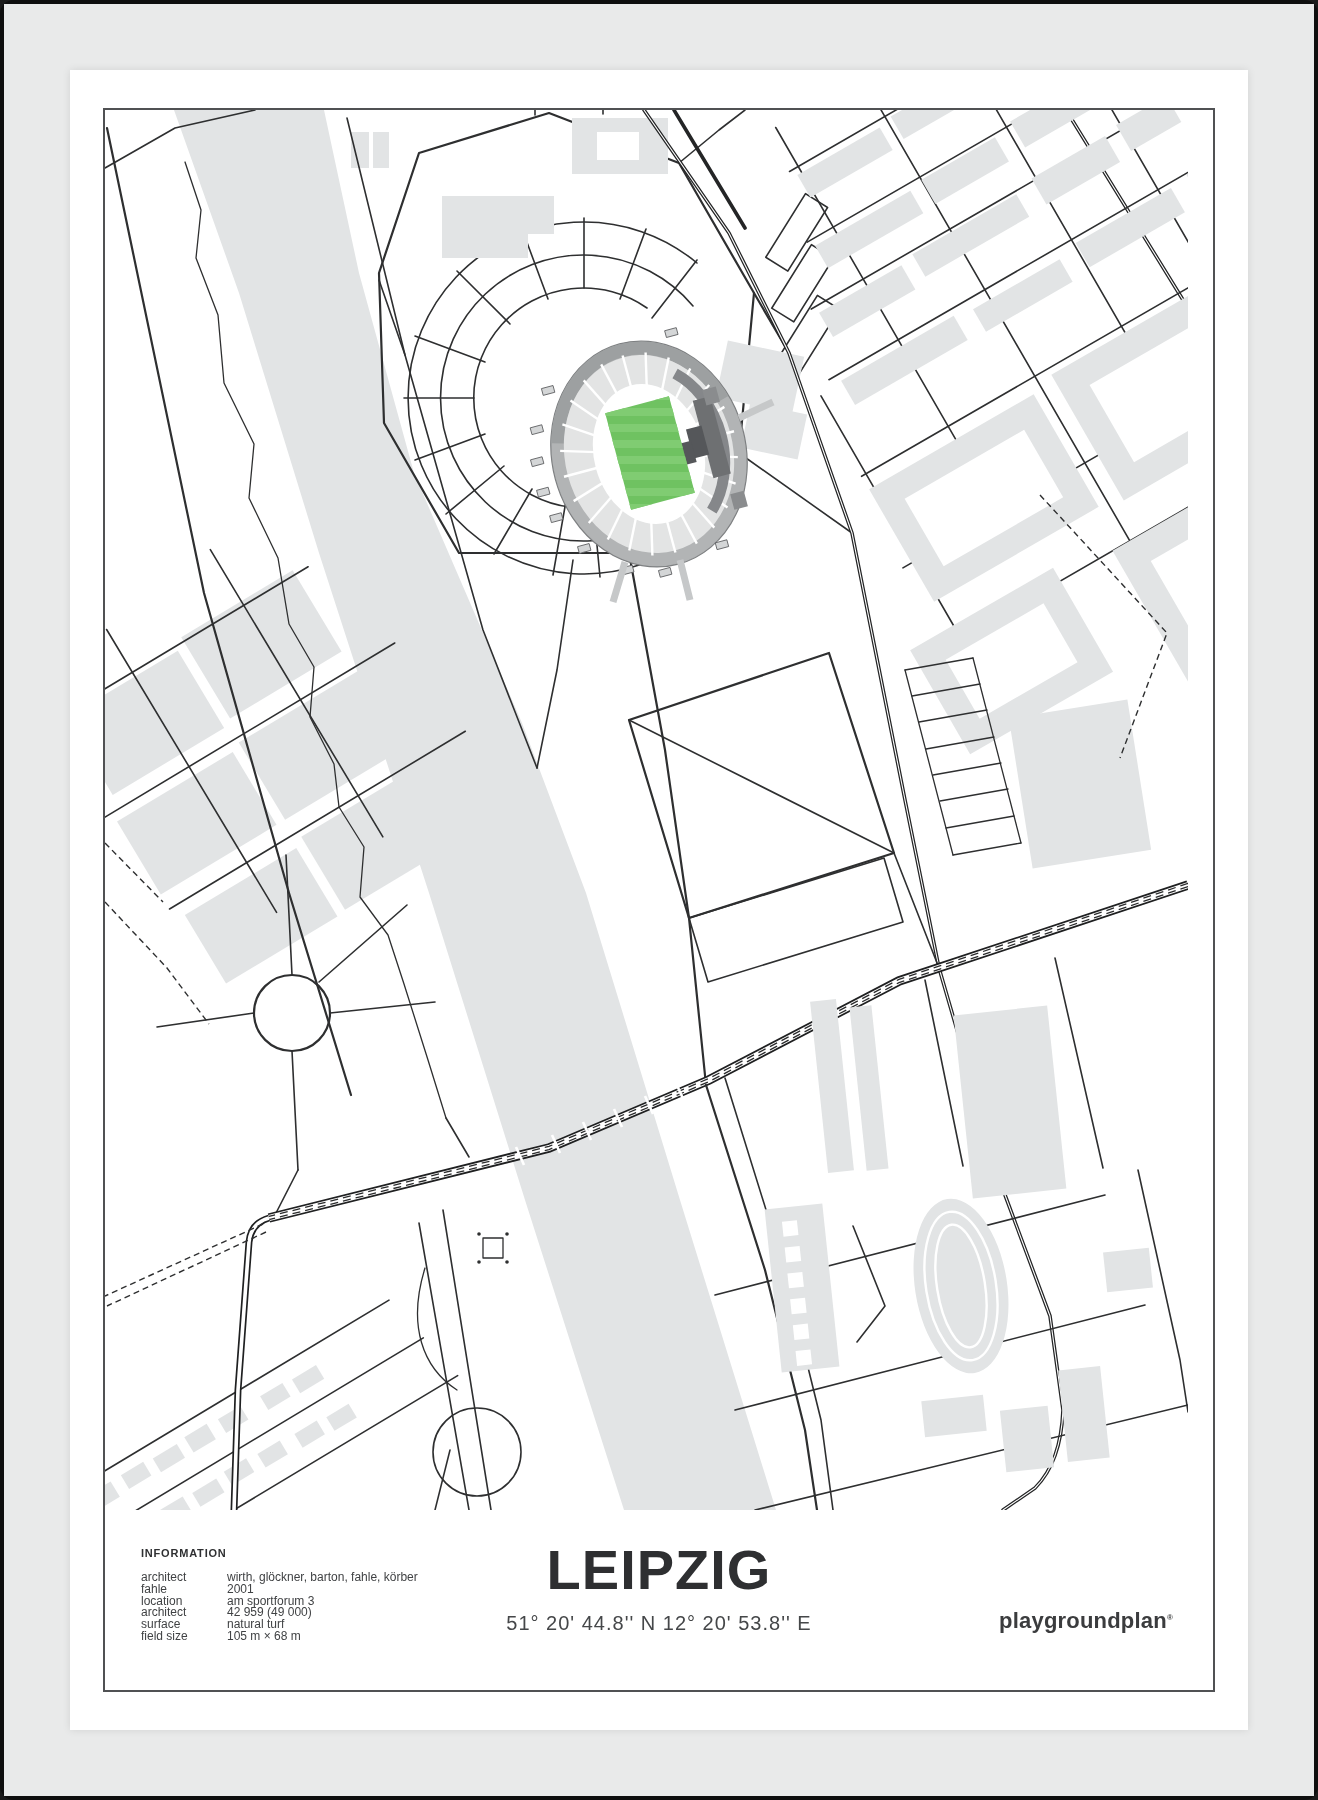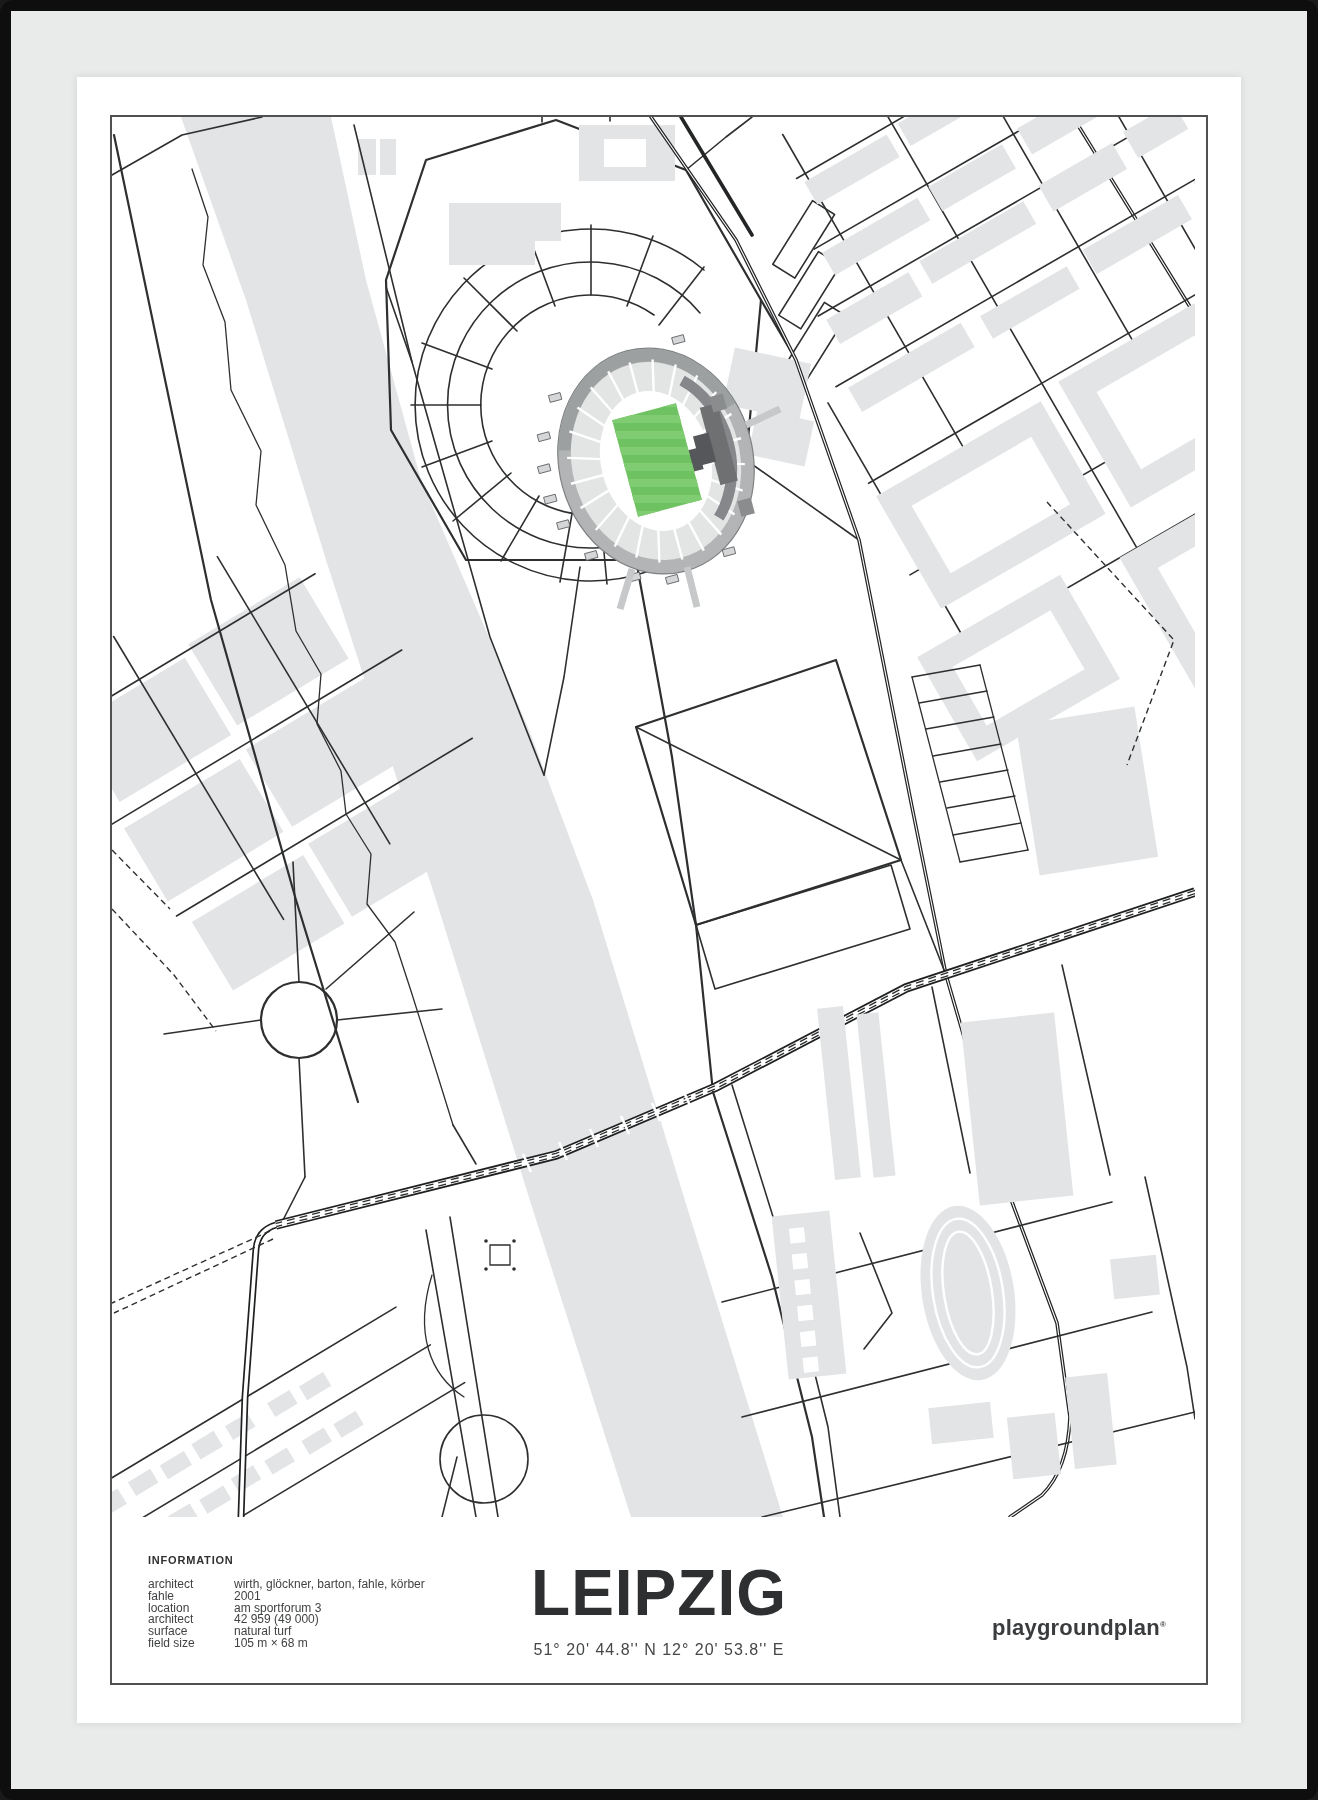--- a/index.html
+++ b/index.html
@@ -1,18 +1,18 @@
 <!DOCTYPE html>
 <html style="--frame: #0e0e0e; --mat: #e9eaea; --poster: #ffffff; --border: #505153; --street: #2e2f30; --gray: #e2e4e5; --ring: #b2b4b5; --ringdark: #9da0a1; --stands: #e3e4e4; --standband: #85878a; --pitch: #6fc261; --stripe: #80cc72;"><head>
 <meta charset="utf-8">
 <style>
   html,body{margin:0;padding:0;background:#1a1a1a;}
   *{box-sizing:border-box;}
   #stage{width:1318px;height:1800px;position:relative;font-family:"Liberation Sans",sans-serif;}
-  .frame{position:absolute;inset:0;background:var(--frame,#0e0e0e);padding:11px;border-radius:14px;}
+  .frame{position:absolute;inset:0;background:var(--frame,#0e0e0e);padding:4px;border-radius:14px;}
   .mat{width:100%;height:100%;background:var(--mat,#e9eaea);padding:66px;}
   .poster{width:100%;height:100%;background:var(--poster,#ffffff);padding:38px 33px;box-shadow:0 0 8px rgba(0,0,0,.10);}
   .content{position:relative;width:100%;height:100%;border:2px solid var(--border,#505153);background:#fff;overflow:hidden;}
   svg.map{display:block;width:1083px;height:1400px;}
   
   .st{stroke:var(--street,#2e2f30);stroke-width:1.6;fill:none;stroke-linecap:round;stroke-linejoin:round;}
   .st1{stroke:var(--street,#2e2f30);stroke-width:1.3;fill:none;stroke-linecap:round;stroke-linejoin:round;}
   .st2{stroke:var(--street,#2e2f30);stroke-width:2.2;fill:none;stroke-linecap:round;stroke-linejoin:round;}
   .thick{stroke:#242526;stroke-width:3.6;fill:none;stroke-linecap:round;stroke-linejoin:round;}
   .core{stroke:#ffffff;stroke-width:1.1;fill:none;stroke-linecap:round;stroke-linejoin:round;}
@@ -21,22 +21,22 @@
   .wl{stroke:#ffffff;fill:none;}
   .dash{stroke:var(--street,#2e2f30);stroke-width:1.4;fill:none;stroke-dasharray:6 4;}
   
   .footer-item{position:absolute;}
   .info{left:36px;top:1437px;color:#38393b;}
   .info h4{margin:0;font-size:11px;font-weight:700;letter-spacing:.8px;color:#2f3032;}
   .info .rows{margin-top:13px;}
   .info .row{display:flex;font-size:12px;line-height:11.8px;color:#404244;}
   .info .row .lbl{width:86px;flex:0 0 86px;}
   .titleblock{left:0;right:0;top:1428px;text-align:center;}
-  .titleblock h1{margin:16px;font-size:64px;line-height:1;font-weight:700;letter-spacing:1px;color:#2e2f31;}
-  .titleblock p{margin:14px 0 0 0;font-size:16px;letter-spacing:1px;color:#454749;}
+  .titleblock h1{margin:4px;font-size:56px;line-height:1;font-weight:700;letter-spacing:1px;color:#2e2f31;}
+  .titleblock p{margin:14px 0 0 0;font-size:20px;letter-spacing:1px;color:#454749;}
   .brand{right:40px;top:1498px;font-size:22px;font-weight:700;letter-spacing:.2px;color:#3b3c3e;text-align:right;}
   .brand sup{font-size:8px;vertical-align:super;}
 </style>
 </head>
 <body>
 
 <div id="stage">
 <div class="frame">
 <div class="mat">
 <div class="poster">

